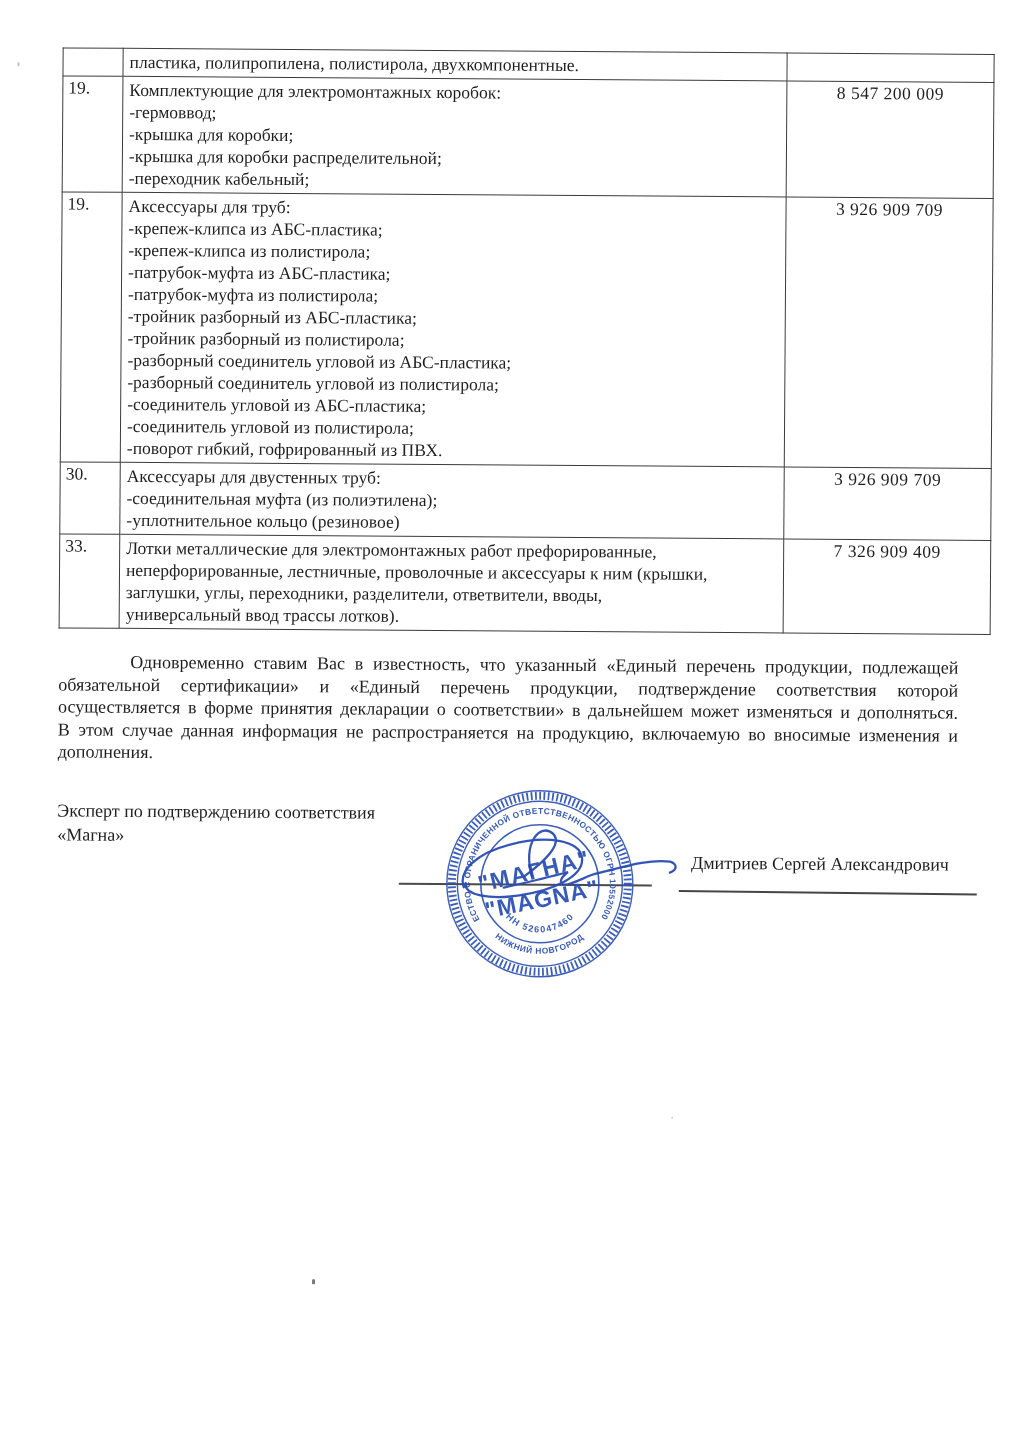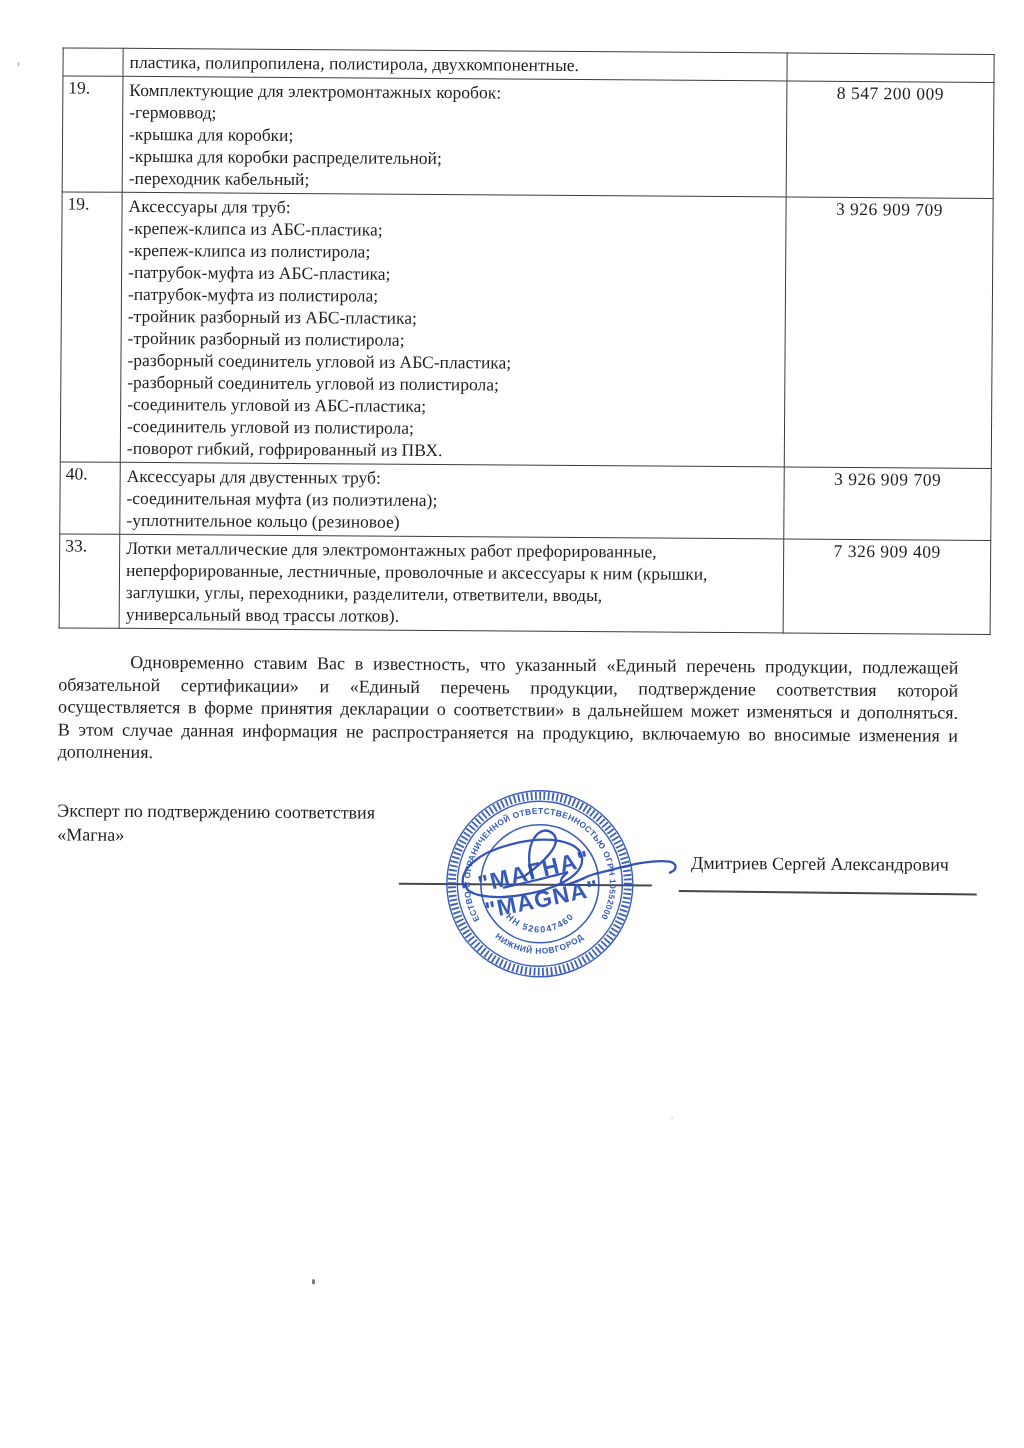--- a/index.html
+++ b/index.html
@@ -102,21 +102,21 @@
               <div class="line">-разборный соединитель угловой из АБС-пластика;</div>
               <div class="line">-разборный соединитель угловой из полистирола;</div>
               <div class="line">-соединитель угловой из АБС-пластика;</div>
               <div class="line">-соединитель угловой из полистирола;</div>
               <div class="line">-поворот гибкий, гофрированный из ПВХ.</div>
             </td>
       <td class="c-code">3 926 909 709</td>
     </tr>
 
     <tr>
-      <td class="c-num">40.</td>
+      <td class="c-num">30.</td>
       <td class="c-desc">
               <div class="line">Аксессуары для двустенных труб:</div>
               <div class="line">-соединительная муфта (из полиэтилена);</div>
               <div class="line">-уплотнительное кольцо (резиновое)</div>
             </td>
       <td class="c-code">3 926 909 709</td>
     </tr>
 
     <tr>
       <td class="c-num">33.</td>

